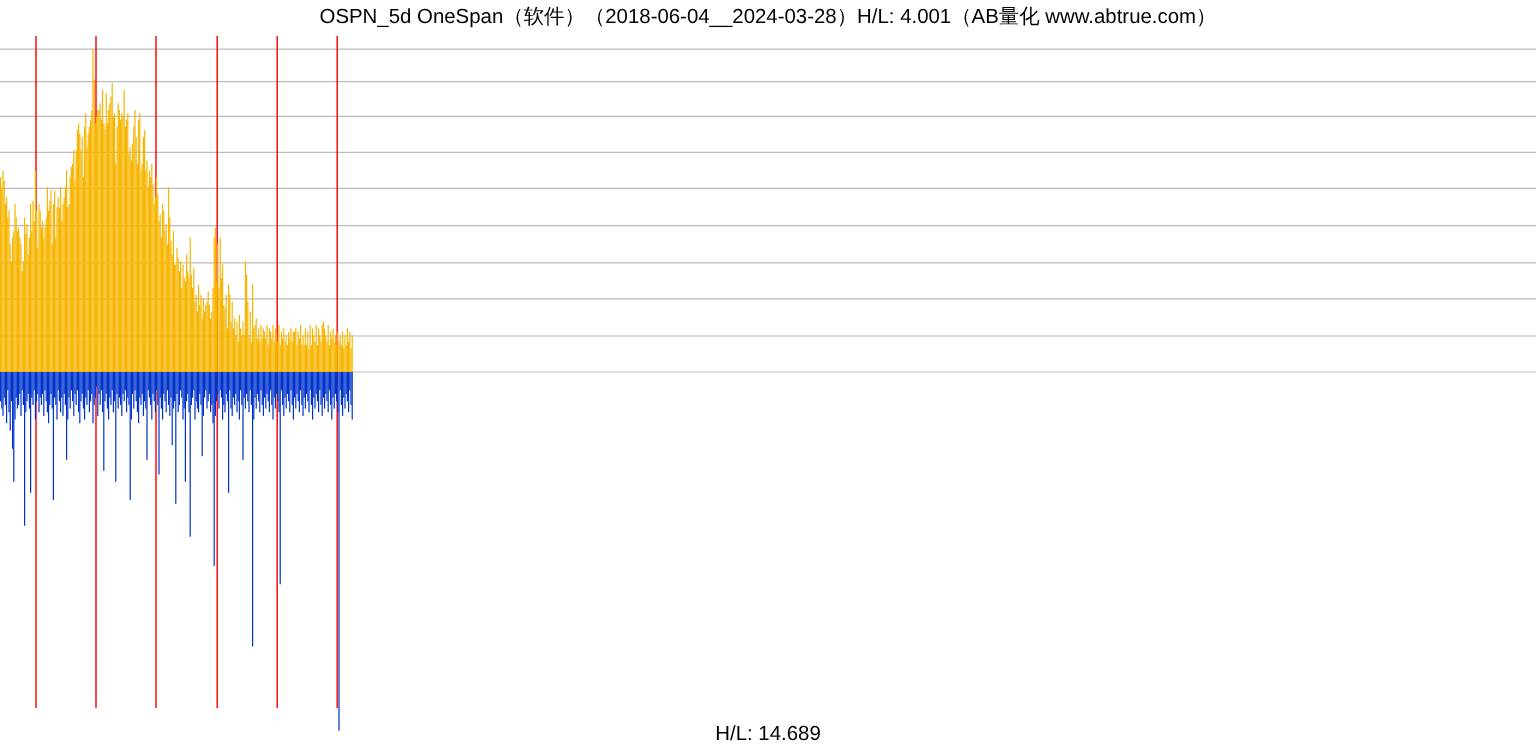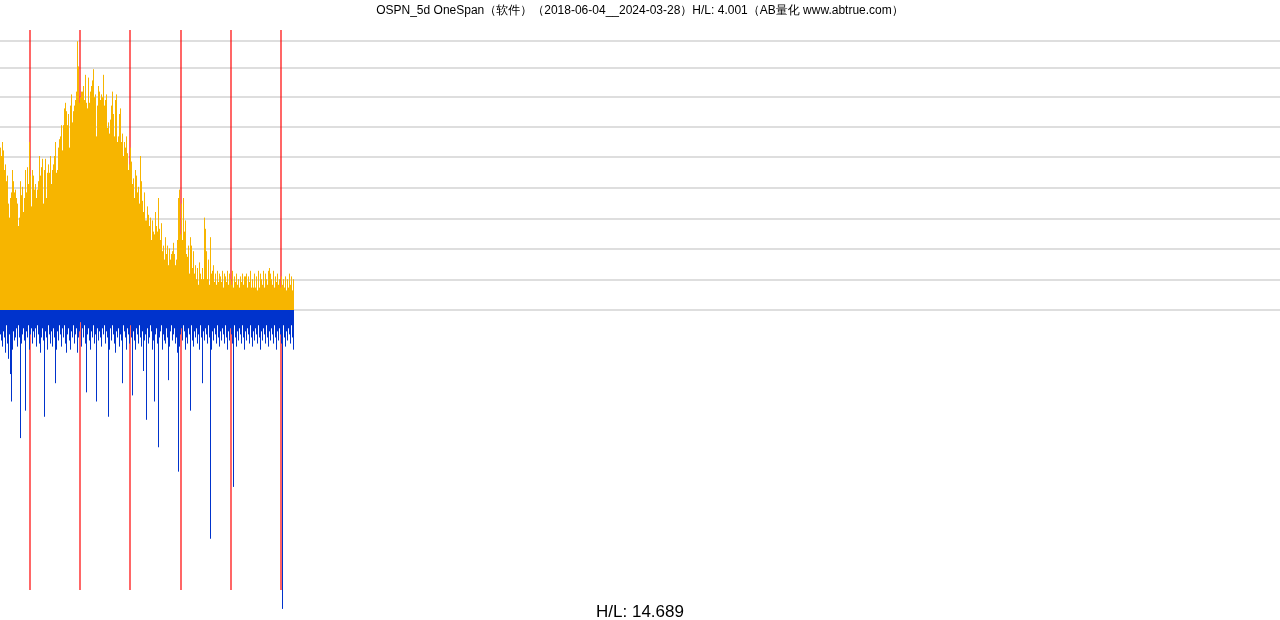--- a/index.html
+++ b/index.html
@@ -1,17 +1,17 @@
 <!DOCTYPE html>
 <html><head>
 <meta charset="utf-8">
 <style>
   html,body{margin:0;padding:0;width:1280px;height:620px;background:#fff;font-family:Arial,"Microsoft YaHei",sans-serif;overflow:hidden}
   .chart{position:relative;width:1280px;height:620px}
-  .title{position:absolute;top:2px;left:0;right:0;text-align:center;font-size:12px;color:#000;z-index:10}
+  .title{position:absolute;top:2px;left:0;right:0;text-align:center;font-size:17px;color:#000;z-index:10}
   .footer{position:absolute;bottom:-2px;left:0;right:0;text-align:center;font-size:17px;color:#000;z-index:10}
   .plot{position:absolute;top:0;left:0;width:1280px;height:620px}
 </style>
 </head>
 <body>
 
 <div class="chart">
   <div class="title">OSPN_5d OneSpan（软件）（2018-06-04__2024-03-28）H/L: 4.001（AB量化  www.abtrue.com）</div>
   <svg class="plot" id="plot" viewBox="0 0 1280 620" preserveAspectRatio="none">
       <line x1="0" y1="41" x2="1280" y2="41" stroke="#bdbdbd" stroke-width="1"></line>

